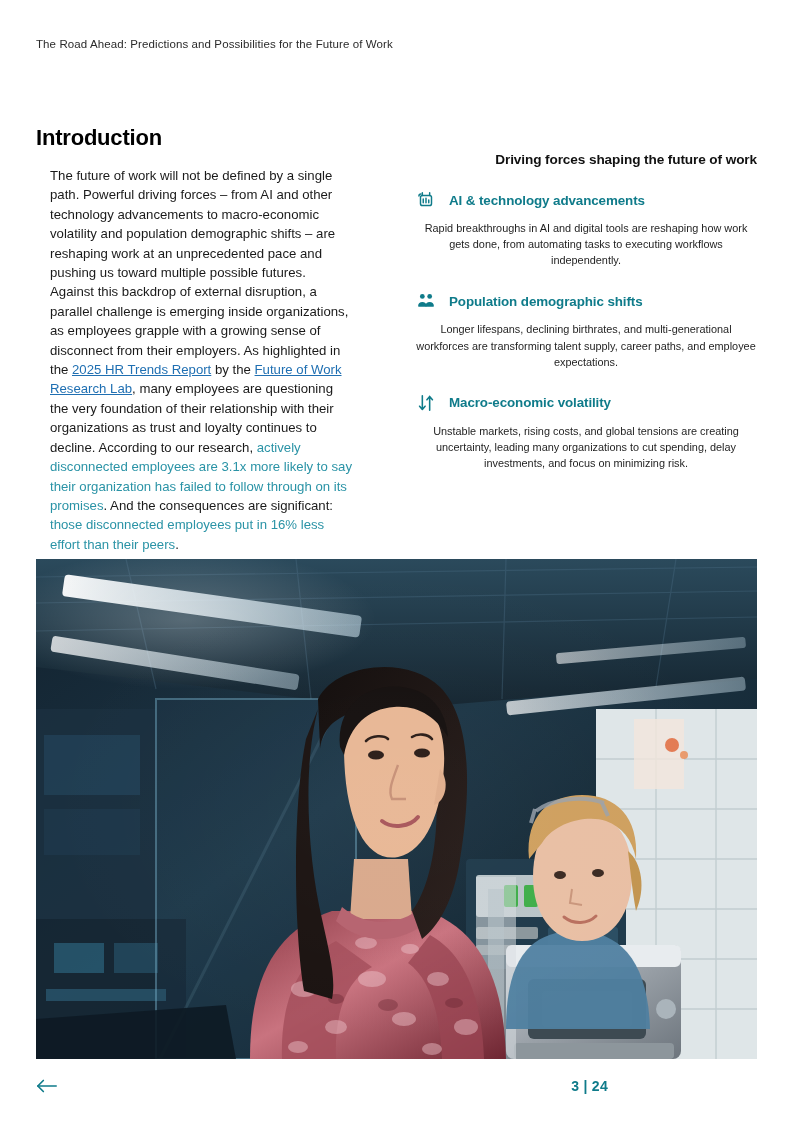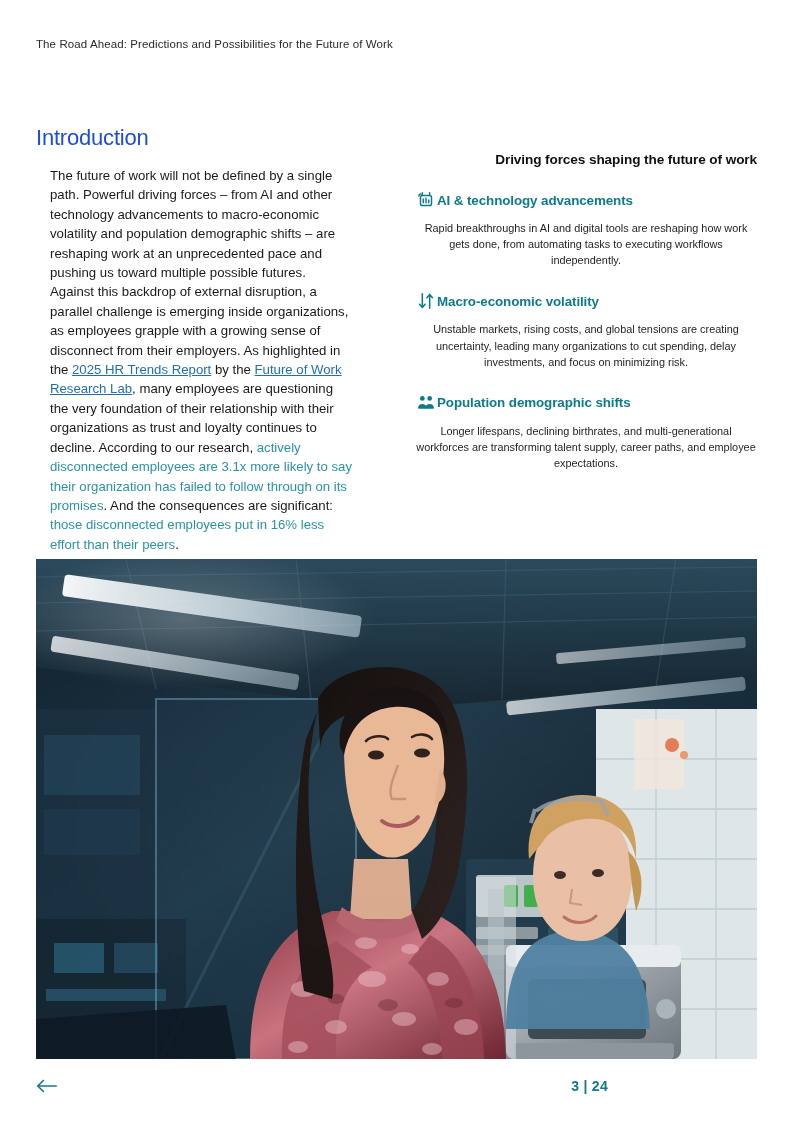--- a/index.html
+++ b/index.html
@@ -27,22 +27,22 @@
     left: 36px;
     font-size: 11.5px;
     color: #2b2b2b;
     letter-spacing: 0.1px;
   }
   .section-title {
     position: absolute;
     top: 110px;
     left: 36px;
     font-size: 22px;
-    font-weight: normal;
-    color: #1d4ed8;
+    font-weight: bold;
+    color: #000000;
     letter-spacing: -0.2px;
   }
   .body-col {
     position: absolute;
     top: 152px;
     left: 36px;
     width: 330px;
     font-size: 13.2px;
     line-height: 1.47;
     color: #1a1a1a;
@@ -72,21 +72,21 @@
     color: #111111;
     letter-spacing: -0.1px;
     text-align: right;
   }
   .force {
     margin-bottom: 22px;
   }
   .force-head {
     display: flex;
     align-items: center;
-    gap: 0;
+    gap: 12px;
     margin-bottom: 9px;
   }
   .force-icon {
     width: 22px;
     height: 22px;
     flex: 0 0 22px;
     color: #0f7b8a;
     display: flex;
     align-items: center;
     justify-content: center;
@@ -161,43 +161,43 @@
           </svg>
         </span>
         <span class="force-title">AI &amp; technology advancements</span>
       </div>
       <p class="force-body">Rapid breakthroughs in AI and digital tools are reshaping how work gets done, from automating tasks to executing workflows independently.</p>
     </div>
 
     <div class="force">
       <div class="force-head">
         <span class="force-icon">
-          <svg viewBox="0 0 24 24" width="22" height="22" fill="none" stroke="currentColor" stroke-width="1.7" stroke-linecap="round" stroke-linejoin="round">
-            <path d="M8 4v15M8 19l-3-3.5M8 19l3-3.5"></path>
-            <path d="M16 20V5M16 5l-3 3.5M16 5l3 3.5"></path>
-          </svg>
-        </span>
-        <span class="force-title">Macro-economic volatility</span>
-      </div>
-      <p class="force-body">Unstable markets, rising costs, and global tensions are creating uncertainty, leading many organizations to cut spending, delay investments, and focus on minimizing risk.</p>
-    </div>
-
-    <div class="force">
-      <div class="force-head">
-        <span class="force-icon">
           <svg viewBox="0 0 24 24" width="22" height="22" fill="currentColor">
             <circle cx="8" cy="7" r="2.6"></circle>
             <circle cx="16" cy="7" r="2.6"></circle>
             <path d="M3.4 17.5c0-2.5 2-4.3 4.6-4.3s4.6 1.8 4.6 4.3a.7.7 0 0 1-.7.7H4.1a.7.7 0 0 1-.7-.7z"></path>
             <path d="M11.4 17.5c0-2.5 2-4.3 4.6-4.3s4.6 1.8 4.6 4.3a.7.7 0 0 1-.7.7h-7.8a.7.7 0 0 1-.7-.7z"></path>
           </svg>
         </span>
         <span class="force-title">Population demographic shifts</span>
       </div>
       <p class="force-body">Longer lifespans, declining birthrates, and multi-generational workforces are transforming talent supply, career paths, and employee expectations.</p>
+    </div>
+
+    <div class="force">
+      <div class="force-head">
+        <span class="force-icon">
+          <svg viewBox="0 0 24 24" width="22" height="22" fill="none" stroke="currentColor" stroke-width="1.7" stroke-linecap="round" stroke-linejoin="round">
+            <path d="M8 4v15M8 19l-3-3.5M8 19l3-3.5"></path>
+            <path d="M16 20V5M16 5l-3 3.5M16 5l3 3.5"></path>
+          </svg>
+        </span>
+        <span class="force-title">Macro-economic volatility</span>
+      </div>
+      <p class="force-body">Unstable markets, rising costs, and global tensions are creating uncertainty, leading many organizations to cut spending, delay investments, and focus on minimizing risk.</p>
     </div>
   </div>
 
   <div class="photo">
     <svg width="721" height="500" viewBox="0 0 721 500" preserveAspectRatio="xMidYMid slice">
       <defs>
         <linearGradient id="bgGrad" x1="0" y1="0" x2="1" y2="1">
           <stop offset="0%" stop-color="#12222f"></stop>
           <stop offset="45%" stop-color="#1d3646"></stop>
           <stop offset="100%" stop-color="#0c1a24"></stop>

